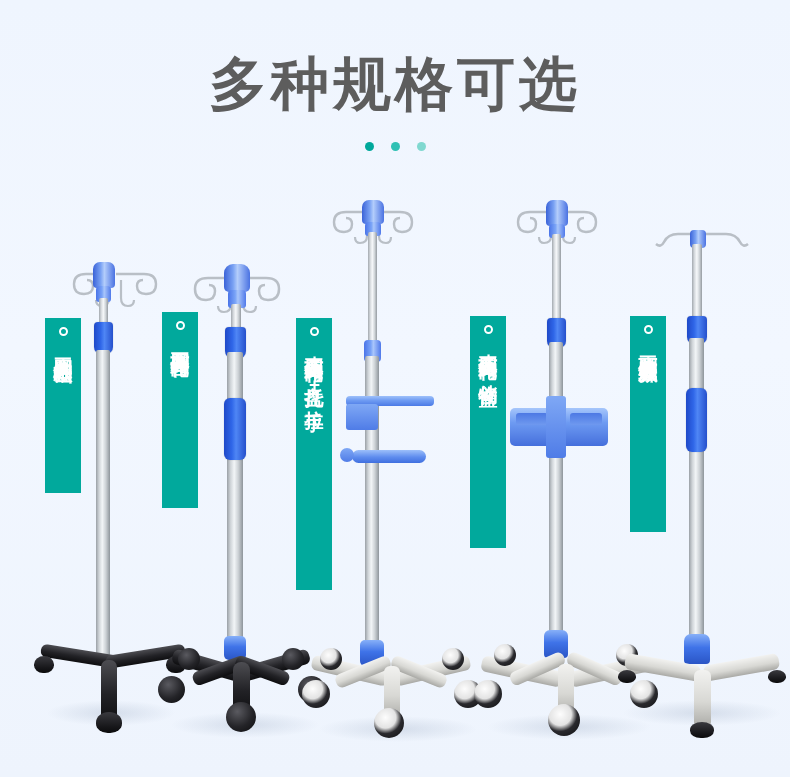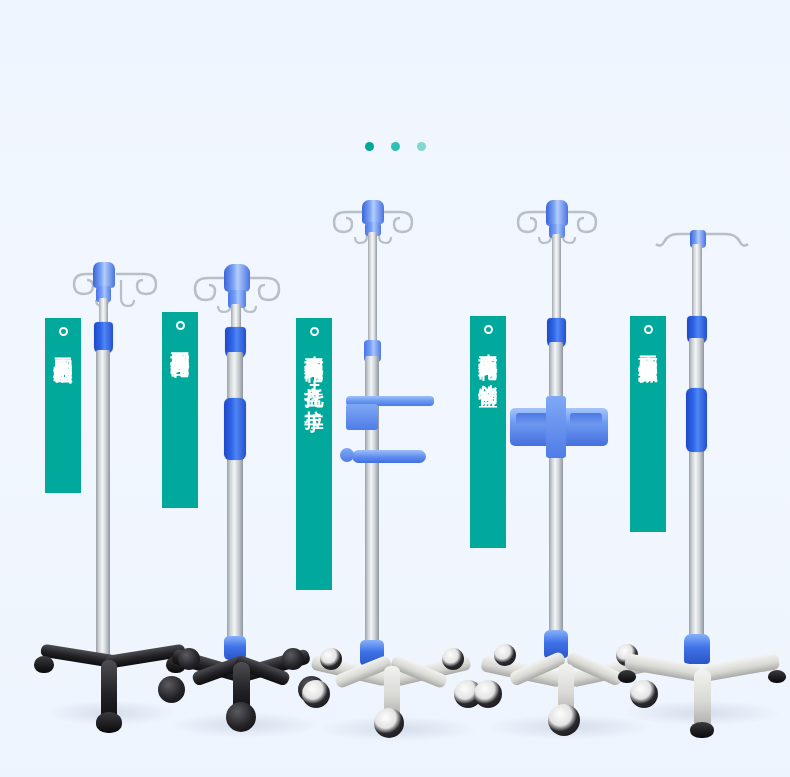--- a/index.html
+++ b/index.html
@@ -90,20 +90,21 @@
   .boxinner{position:absolute;border-radius:3px;
     background:linear-gradient(180deg,#4d79e4 0%,#6f99ef 100%);}
   .shadow{position:absolute;border-radius:50%;
     background:radial-gradient(ellipse at center,rgba(120,140,170,.22) 0%,rgba(120,140,170,0) 70%);}
 </style>
 </head>
 <body>
 
 <div class="stage">
 
+  <div class="title" style="color: rgb(93, 93, 93);">多种规格可选</div>
   <div class="dots">
     <span class="dot" style="background:#00a89b"></span>
     <span class="dot" style="background:#2fc0b4"></span>
     <span class="dot" style="background:#80d8d0"></span>
   </div>
 
   <div class="stand" style="left:0;top:0;width:200px;height:777px;">
     <div class="shadow" style="left:46px;top:700px;width:130px;height:26px;"></div>
 
     <svg class="hook" style="left:62px;top:258px;" width="106" height="50" viewBox="0 0 106 50">

